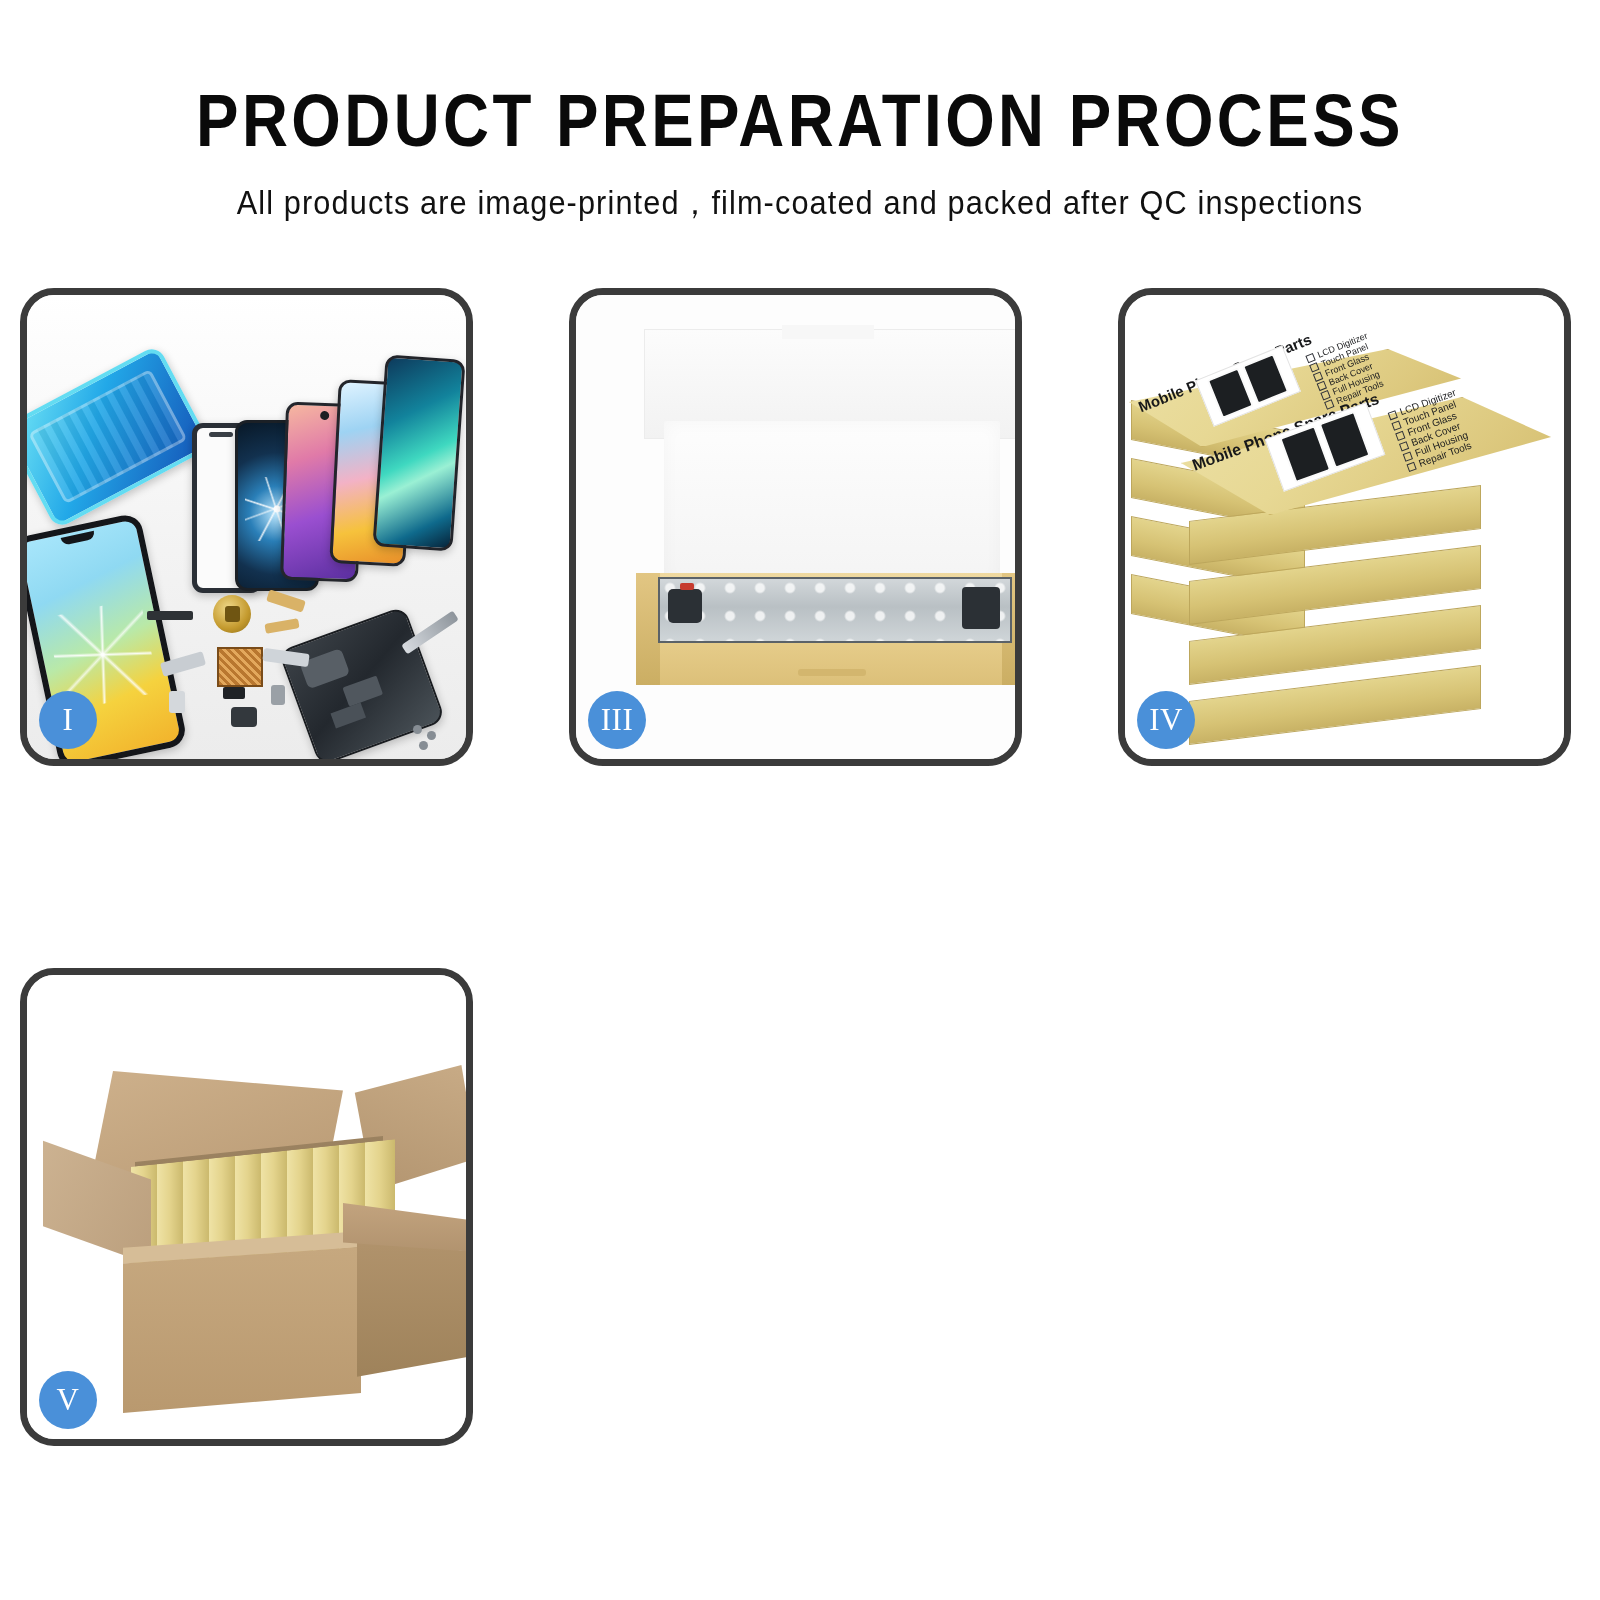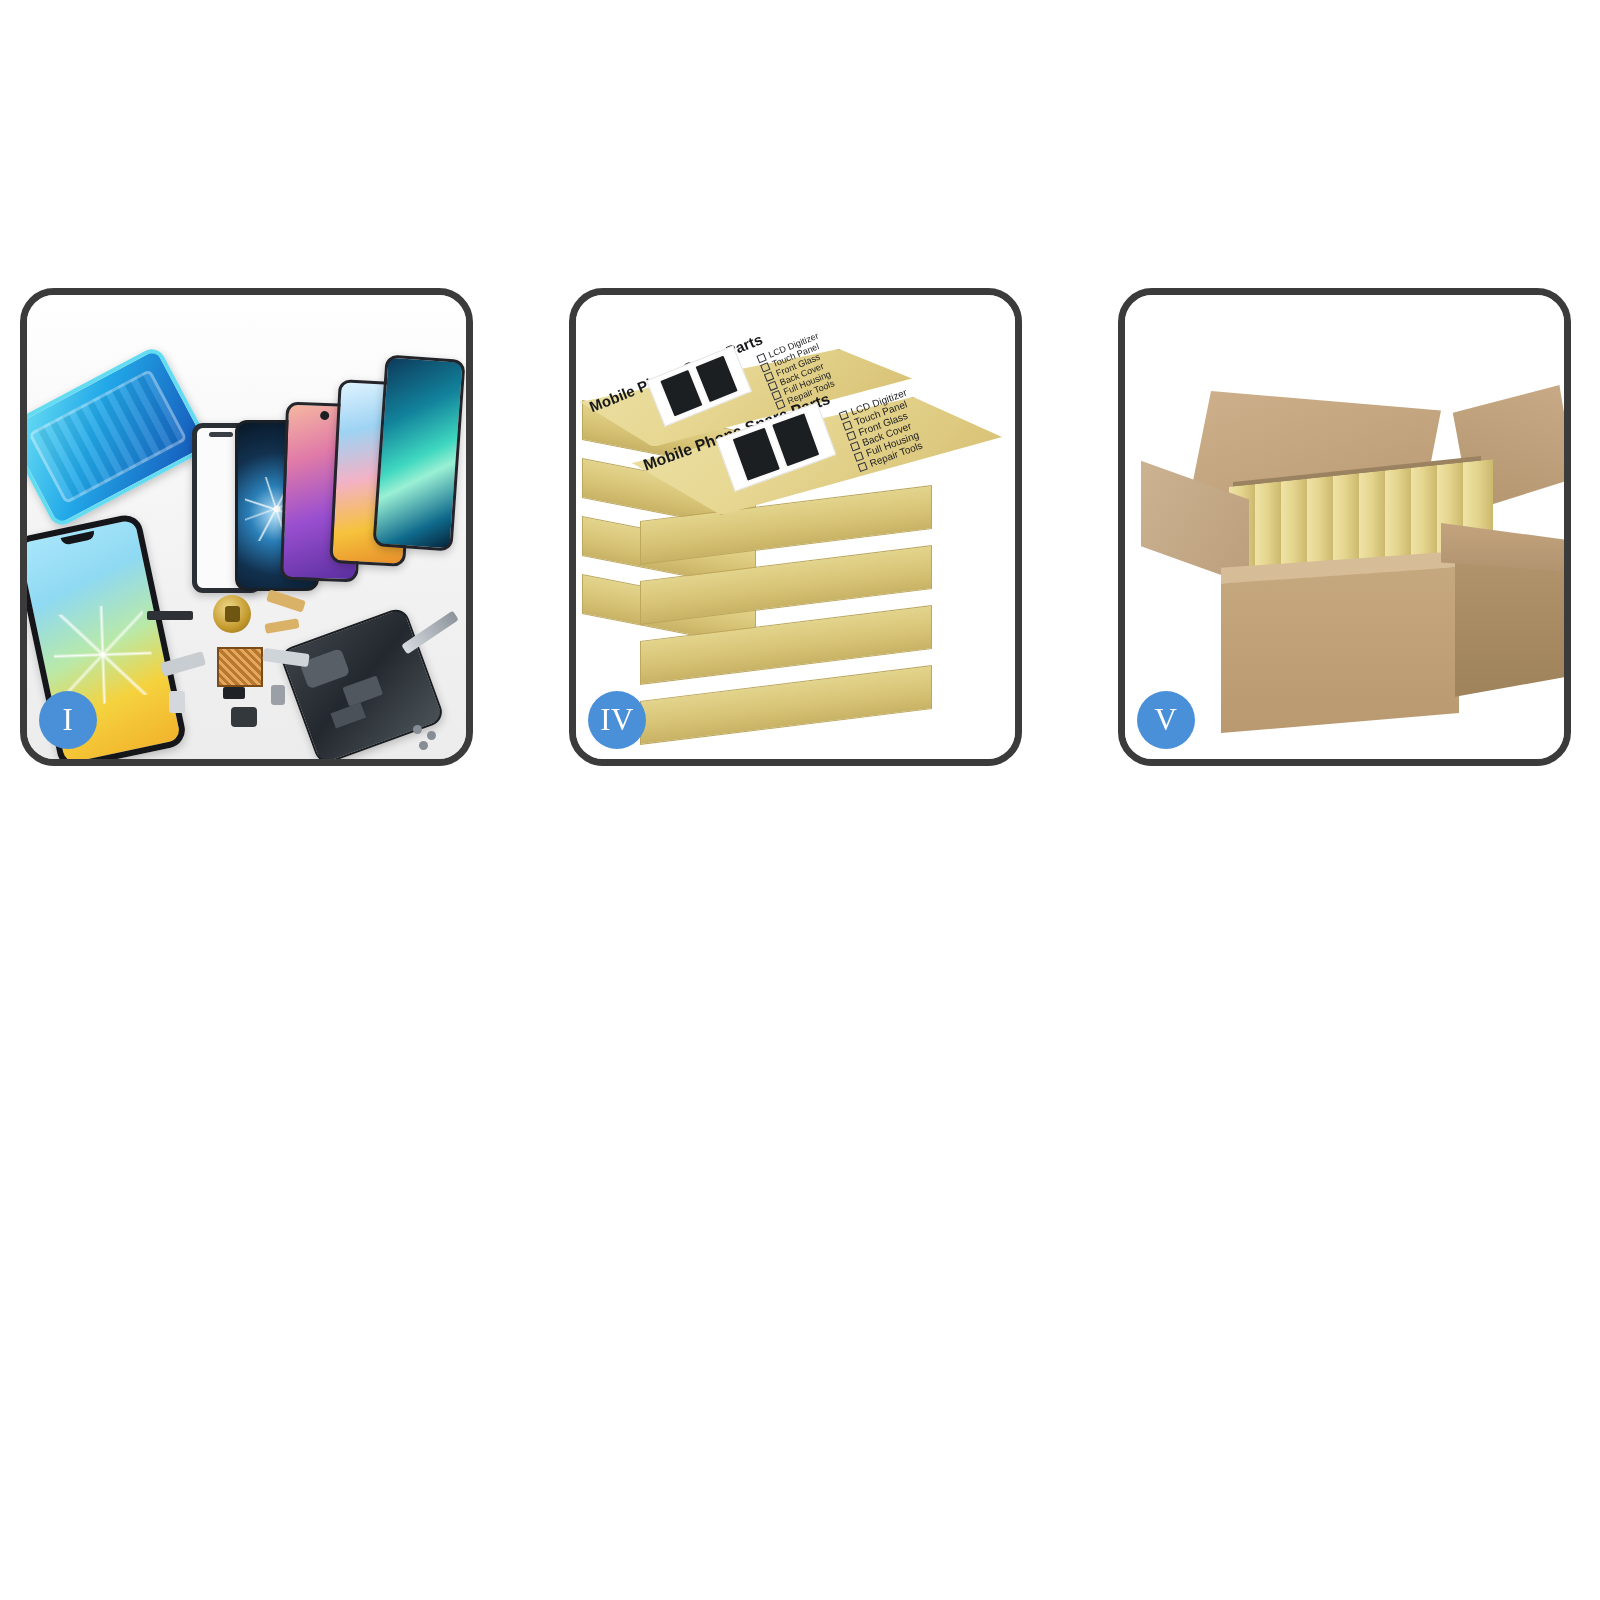--- a/index.html
+++ b/index.html
@@ -277,20 +277,24 @@
   .c6-tab2{position:absolute;left:132px;top:376px;width:42px;height:40px;
     background:rgba(150,124,92,.5);transform:skewY(16deg);}
   .c6-shadow{position:absolute;left:56px;top:40px;width:360px;height:150px;
     background:radial-gradient(ellipse at 50% 50%,rgba(0,0,0,.05),transparent 70%);}
 </style>
 </head>
 <body>
 
 <div class="page">
 
+  <div class="header">
+    <div class="title">PRODUCT PREPARATION PROCESS</div>
+    <div class="subtitle">All products are image-printed，film-coated and packed after QC inspections</div>
+  </div>
 
   <div class="grid">
 
     <div class="panel">
       <div class="stage p1bg">
         <div class="phone ph-adh"></div>
         <div class="phone ph-glass"></div>
         <div class="phone ph-crack"></div>
         <div class="phone ph-purple"></div>
         <div class="phone ph-orange"></div>
@@ -308,20 +312,36 @@
         <div class="comp c-sq2"></div>
         <div class="comp c-sq3"></div>
         <div class="comp c-sq4"></div>
         <div class="comp c-tool"></div>
         <div class="comp c-screw"></div>
       </div>
       <div class="badge">I</div>
     </div>
 
 
+    <div class="panel">
+      <div class="stage p3bg">
+        <div class="b3-lid"></div>
+        <div class="b3-lidtab"></div>
+        <div class="b3-foam"></div>
+        <div class="b3-tray"></div>
+        <div class="b3-trayleft"></div>
+        <div class="b3-trayright"></div>
+        <div class="b3-screen"></div>
+        <div class="b3-conn"></div>
+        <div class="b3-red"></div>
+        <div class="b3-right"></div>
+        <div class="b3-seam"></div>
+      </div>
+      <div class="badge">III</div>
+    </div>
 
     <div class="panel">
       <div class="stage p4bg">
         <div class="stackwrap">
 
           <div class="gside" style="left:6px;top:122px;width:172px;height:38px;transform:skewY(11deg);"></div>
           <div class="gside" style="left:6px;top:180px;width:172px;height:38px;transform:skewY(11deg);"></div>
           <div class="gside" style="left:6px;top:238px;width:172px;height:38px;transform:skewY(11deg);"></div>
           <div class="gside" style="left:6px;top:296px;width:172px;height:38px;transform:skewY(11deg);"></div>
 

